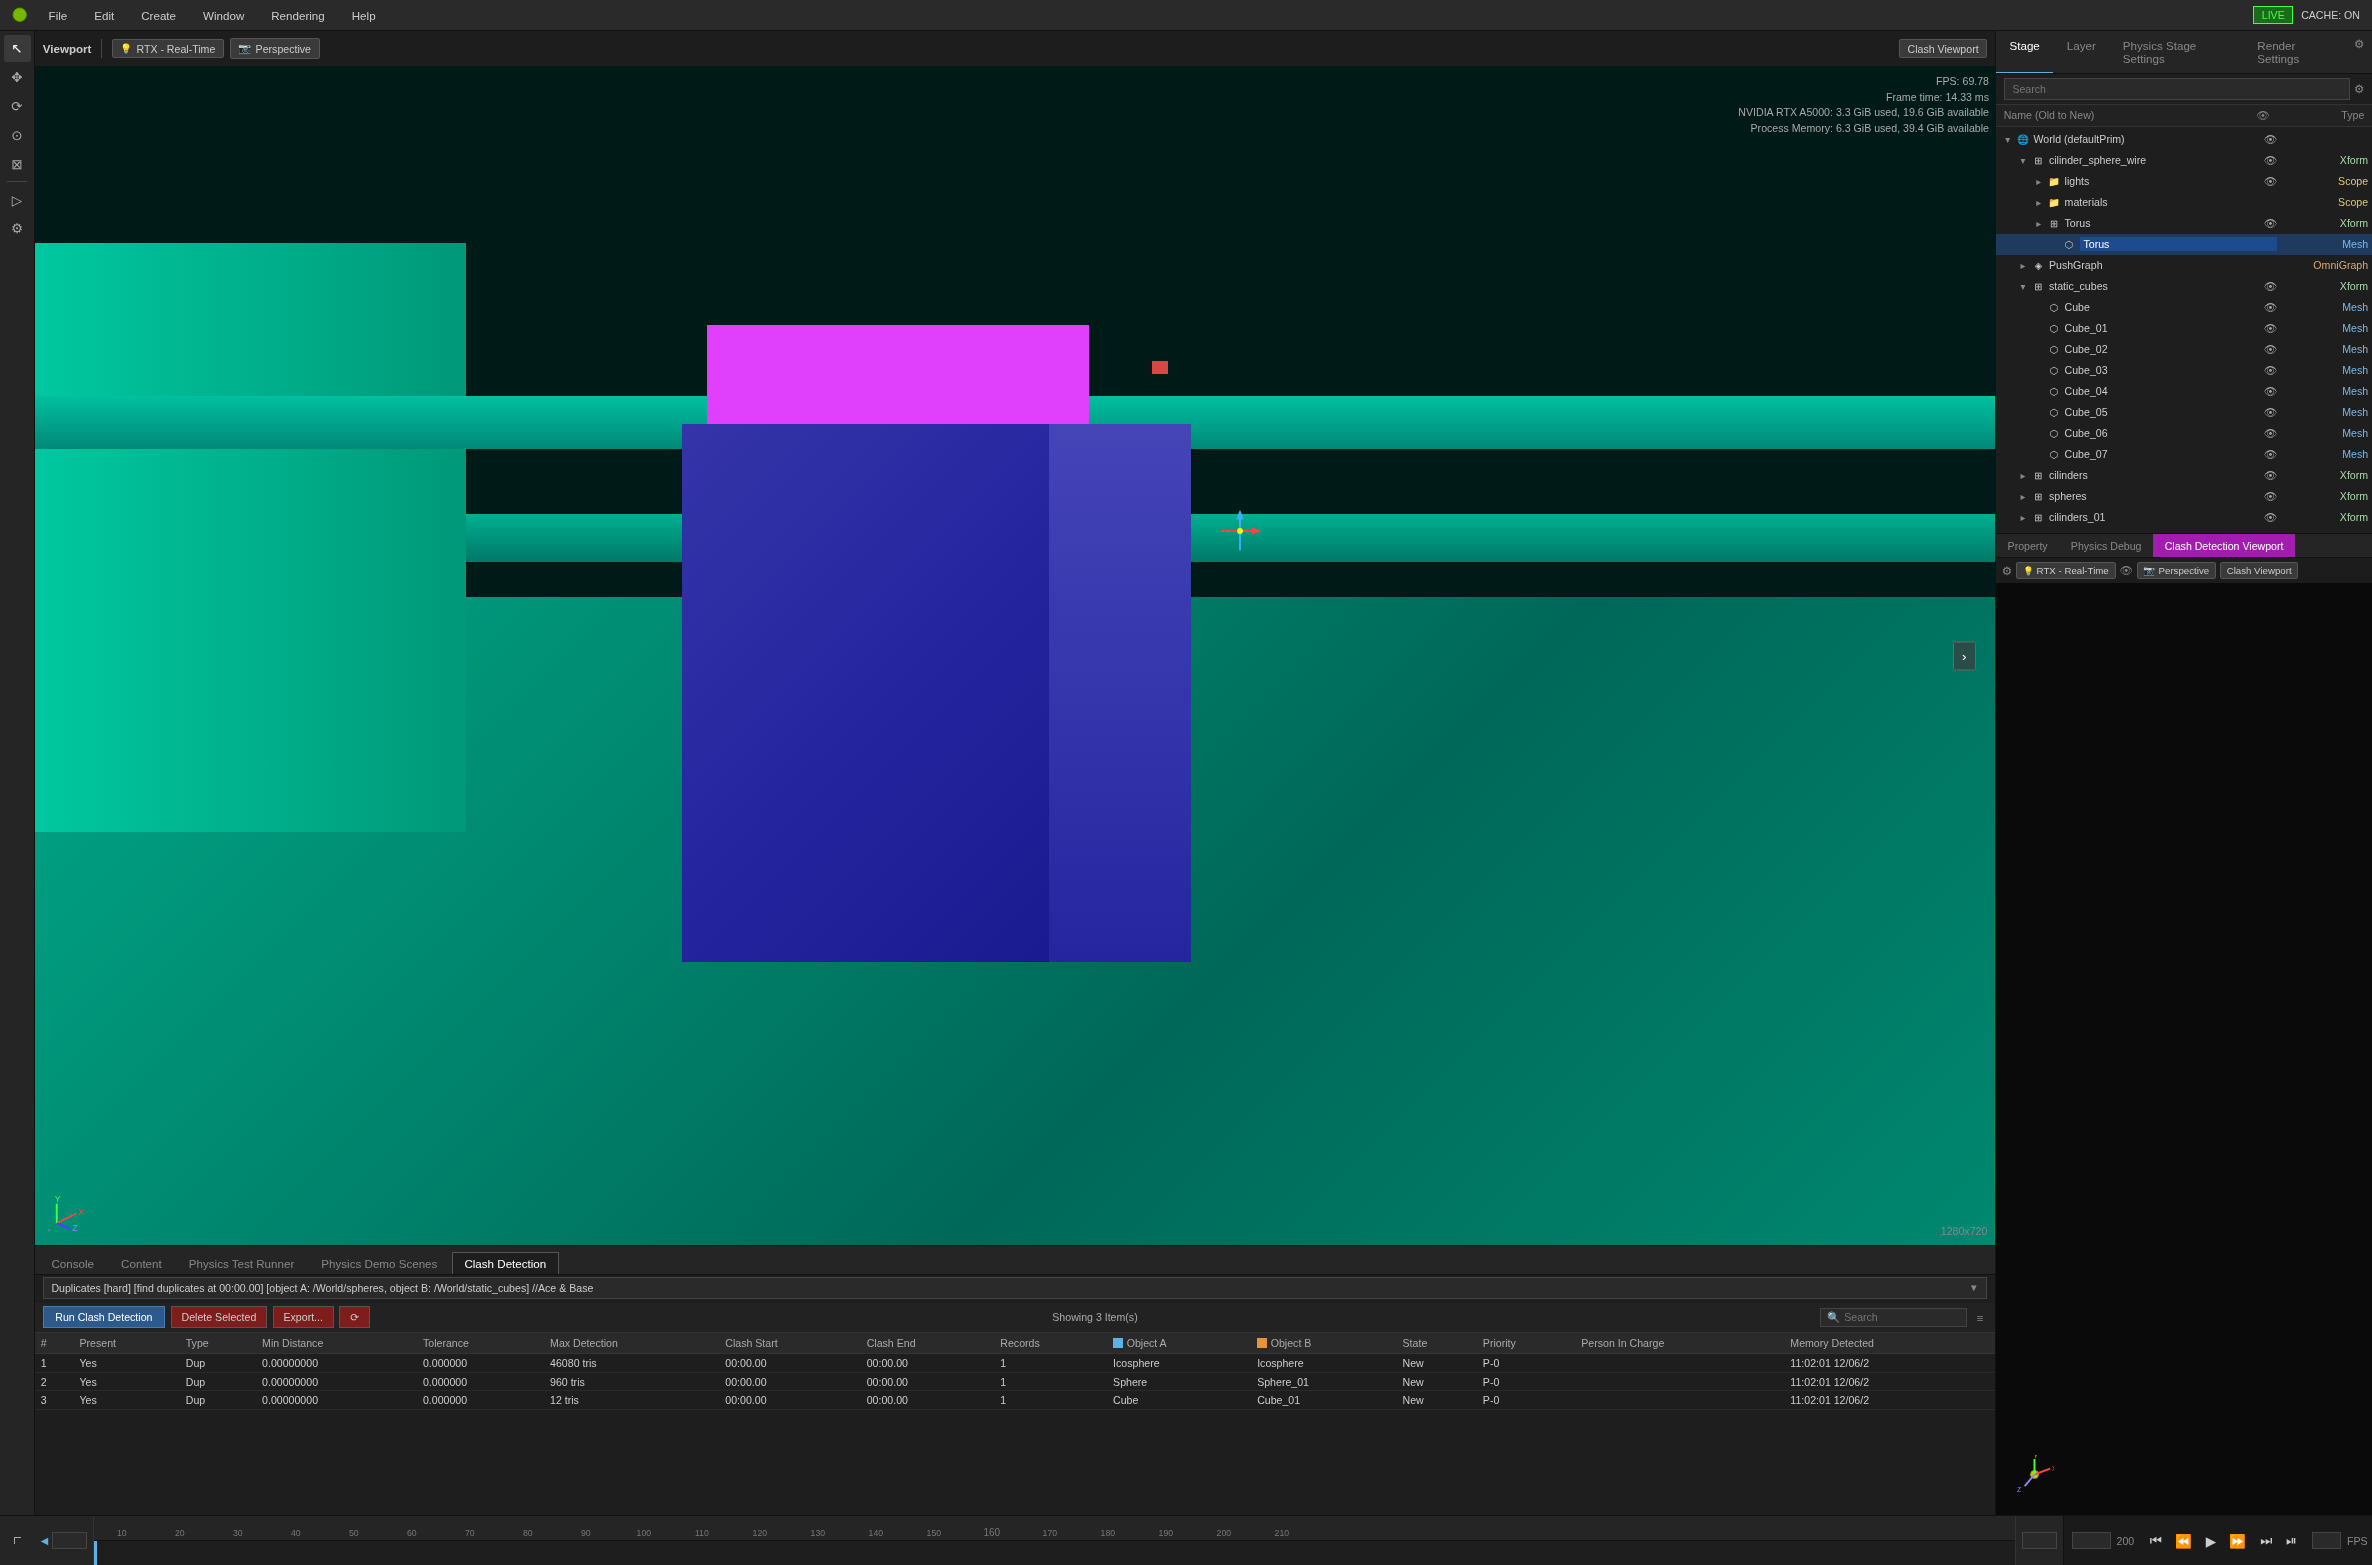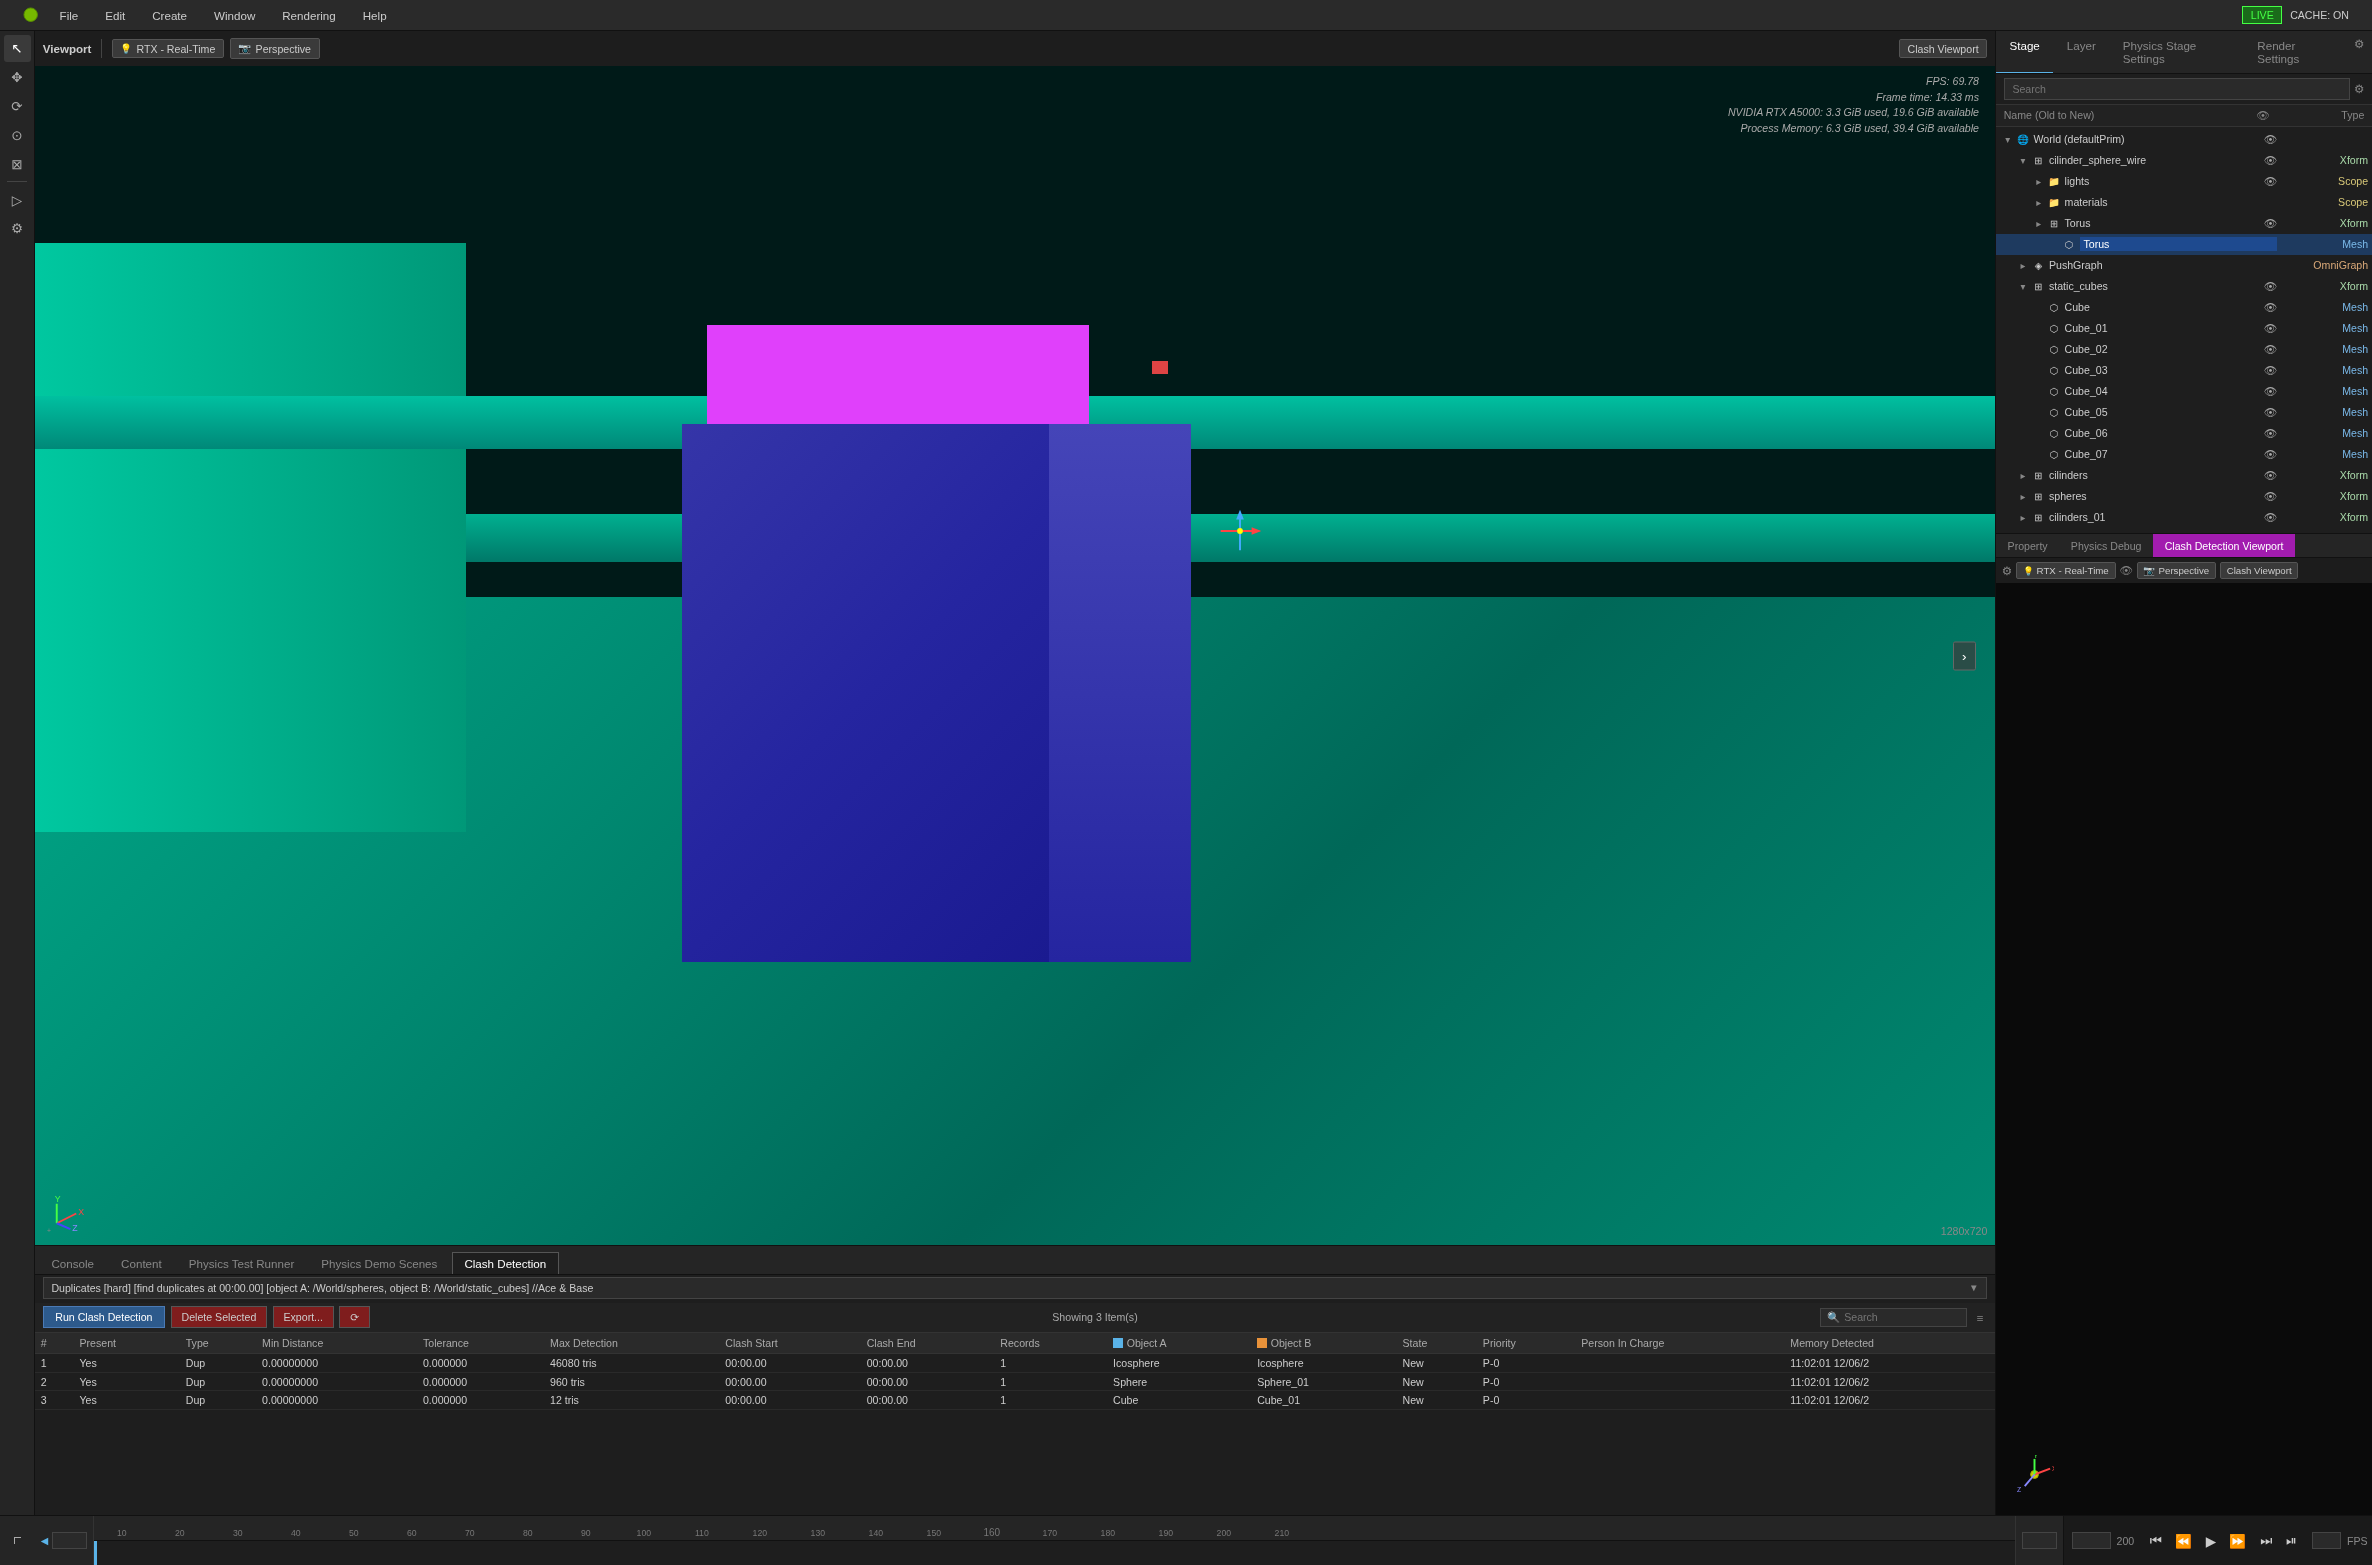--- a/index.html
+++ b/index.html
@@ -1,19 +1,19 @@
 <!DOCTYPE html>
 <html><head>
   <meta charset="utf-8">
   <style>
     * { box-sizing: border-box; margin: 0; padding: 0; }
     body { background: #1a1a1a; color: #ccc; font-family: 'Segoe UI', Arial, sans-serif; font-size: 11.6px; overflow: hidden; width: 2372px; height: 1565px; }
     
     
-    .menu-bar { display: flex; align-items: center; background: #2a2a2a; height: 31px; padding: 0 23px; gap: 15.4px; border-bottom: 1px solid #111; }
+    .menu-bar { display: flex; align-items: center; background: #2a2a2a; height: 31px; padding: 0 12px; gap: 15.4px; border-bottom: 1px solid #111; }
     .menu-item { color: #ccc; cursor: pointer; font-size: 11.6px; padding: 3.9px 5.8px; }
     .menu-right { margin-left: auto; display: flex; align-items: center; gap: 7.7px; }
     .live-badge { background: #1a6b1a; color: #4f4; font-size: 10.6px; padding: 1.9px 7.7px; border: 1px solid #4f4; }
     .cache-badge { color: #ccc; font-size: 10.6px; }
 
     
     .main-layout { display: flex; height: calc(1565px - 31px - 50px); }
     
     
     .left-toolbar { width: 35px; background: #252525; display: flex; flex-direction: column; align-items: center; padding: 3.9px 0; gap: 1.9px; border-right: 1px solid #111; }
@@ -27,21 +27,21 @@
     
     .viewport-area { position: relative; flex: 1; background: #1a1a1a; overflow: hidden; }
     .viewport-header { position: absolute; top: 0; left: 0; right: 0; height: 35px; display: flex; align-items: center; gap: 5.8px; padding: 0 7.7px; z-index: 10; background: rgba(30,30,30,0.8); }
     .viewport-btn { display: flex; align-items: center; gap: 3.9px; background: #3a3a3a; border: 1px solid #555; color: #ccc; padding: 2.9px 7.7px; cursor: pointer; font-size: 10.6px; border-radius: 1.9px; }
     .viewport-btn-right { margin-left: auto; }
     
     
     .viewport-canvas { position: absolute; top: 35px; left: 0; right: 0; bottom: 0; overflow: hidden; }
     
     
-    .fps-info { position: absolute; top: 7.7px; right: 16px; text-align: right; color: #aaa; font-size: 10.6px; line-height: 1.5; font-style: italic; }
+    .fps-info { position: absolute; top: 7.7px; right: 6px; text-align: right; color: #aaa; font-size: 10.6px; line-height: 1.5; }
     .fps-info span { display: block; }
     
     
     .res-info { position: absolute; bottom: 7.7px; right: 7.7px; color: #888; font-size: 10.6px; }
     
     
     .viewport-nav { position: absolute; right: 19.3px; top: 50%; transform: translateY(-50%); background: rgba(60,60,60,0.7); border: 1px solid #666; color: #fff; width: 23px; height: 29px; display: flex; align-items: center; justify-content: center; cursor: pointer; font-size: 13.5px; border-radius: 1.9px; }
 
     
     .bottom-panel { height: 270px; background: #1e1e1e; border-top: 1.9px solid #111; display: flex; flex-direction: column; }

